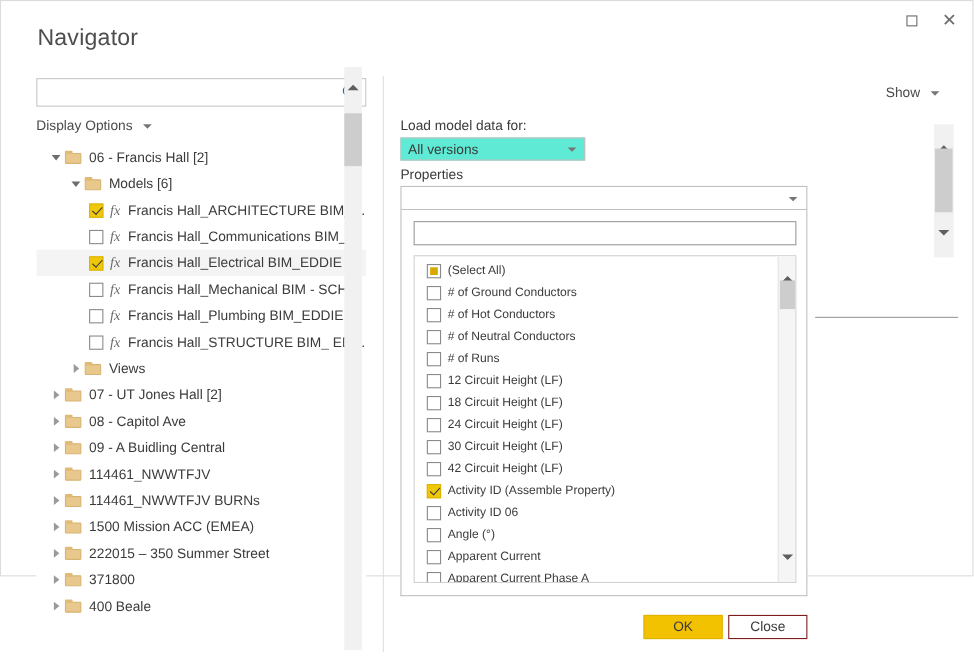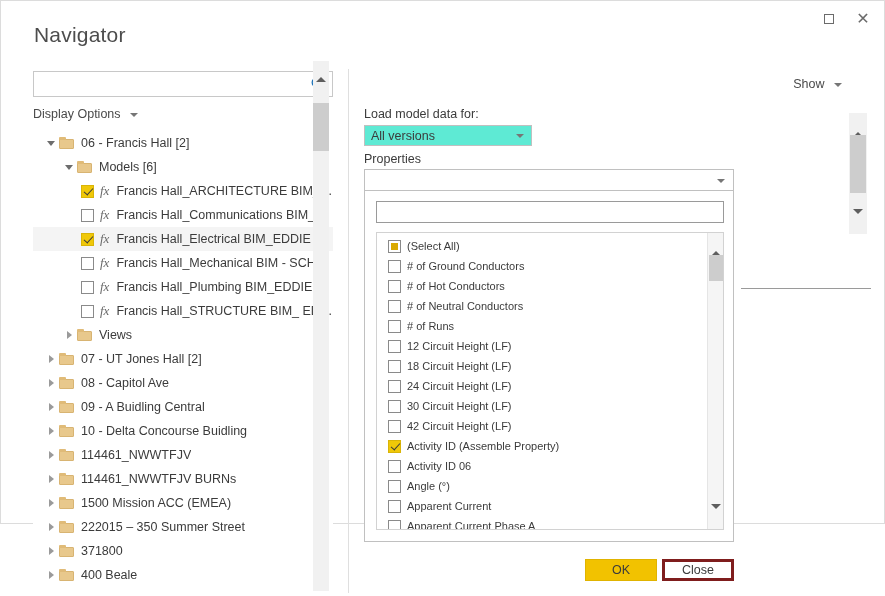--- a/index.html
+++ b/index.html
@@ -110,21 +110,21 @@
   .lsb .sb-thumb{position:absolute;top:42px;left:0;width:16px;height:48px;background:#cdcdcd;}
 
   .chev{width:0;height:0;}
   .chev-up{border-left:5px solid transparent;border-right:5px solid transparent;border-bottom:5px solid #5e5e5e;}
   .chev-down{border-left:5px solid transparent;border-right:5px solid transparent;border-top:5px solid #5e5e5e;}
 
   
   .vdiv{position:absolute;left:347px;top:68px;width:1px;height:524px;background:#dfdfdf;}
 
   
-  .show-ctl{position:absolute;right:42px;top:76px;font-size:12.5px;color:#4a4a4a;}
+  .show-ctl{position:absolute;right:30px;top:76px;font-size:12.5px;color:#4a4a4a;}
   .label-load{position:absolute;left:363px;top:106px;font-size:12.5px;color:#3b3b3b;}
   .combo-versions{
     position:absolute;left:363px;top:124px;width:168px;height:21px;
     border:1px solid #c0c0c0;background:#5eead4;box-sizing:border-box;
   }
   .combo-versions .cv-text{position:absolute;left:6px;top:3px;font-size:12.5px;color:#3b3b3b;}
   .combo-versions .cv-arrow{position:absolute;right:7px;top:8px;}
   .label-props{position:absolute;left:363px;top:151px;font-size:12.5px;color:#3b3b3b;}
 
   .props-combo{
@@ -160,21 +160,21 @@
   .psb .sb-thumb{position:absolute;top:22px;left:1px;width:14px;height:26px;background:#cdcdcd;}
   .psb .sb-down{position:absolute;bottom:6px;left:3px;}
 
   
   .btn{
     position:absolute;height:22px;width:72px;
     display:flex;align-items:center;justify-content:center;
     font-size:12.5px;box-sizing:border-box;cursor:default;
   }
   .btn-ok{left:584px;top:558px;background:#f2c200;border:1px solid #e0b300;color:#3b3b3b;}
-  .btn-cancel{left:661px;top:558px;background:#fff;border:3px solid #7f1d1d;color:#3b3b3b;}
+  .btn-cancel{left:661px;top:558px;background:#fff;border:1px solid #7f1d1d;color:#3b3b3b;}
 
   
   .osb{position:absolute;left:848px;top:112px;width:18px;height:121px;background:#f1f1f1;}
   .osb .sb-up{position:absolute;top:5px;left:4px;}
   .osb .sb-thumb{position:absolute;top:22px;left:1px;width:16px;height:58px;background:#cdcdcd;}
   .osb .sb-down{position:absolute;bottom:6px;left:4px;}
 
   .hdiv{position:absolute;left:740px;top:287px;width:130px;height:1px;background:#9a9a9a;}
 </style>
 </head>
@@ -289,27 +289,20 @@
             <span class="tri-right"></span>
           </span>
           <span class="folder-icon"></span>
           <span class="tree-label">09 - A Buidling Central</span>
         </div>
         <div class="tree-row lvl1">
           <span class="expander">
             <span class="tri-right"></span>
           </span>
           <span class="folder-icon"></span>
-          <span class="tree-label">10 - Delta Concourse Buidling</span>
-        </div>
-        <div class="tree-row lvl1">
-          <span class="expander">
-            <span class="tri-right"></span>
-          </span>
-          <span class="folder-icon"></span>
           <span class="tree-label">114461_NWWTFJV</span>
         </div>
         <div class="tree-row lvl1">
           <span class="expander">
             <span class="tri-right"></span>
           </span>
           <span class="folder-icon"></span>
           <span class="tree-label">114461_NWWTFJV BURNs</span>
         </div>
         <div class="tree-row lvl1">

